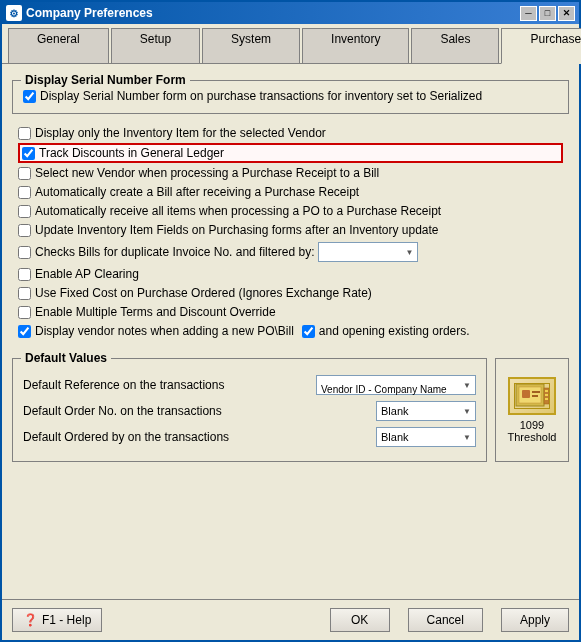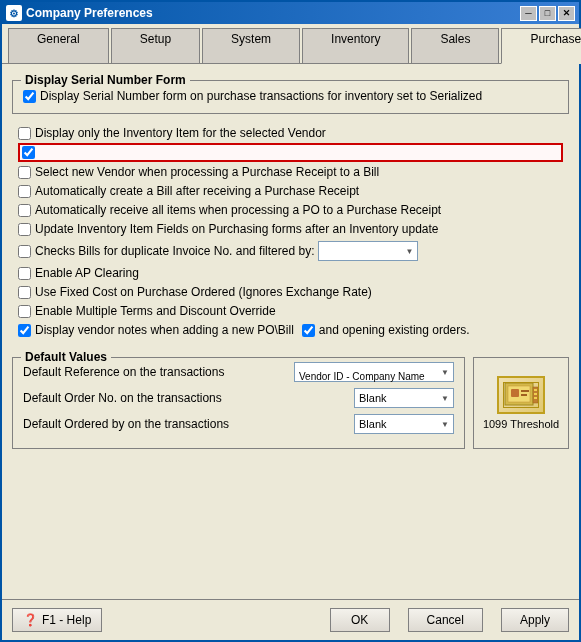--- a/index.html
+++ b/index.html
@@ -15,26 +15,26 @@
     .tab { padding: 3px 28px; border: 1px solid #808080; background: #d4d0c8; cursor: pointer; border-bottom: none; color: #000; }
     .tab.active { background: #ece9d8; border-bottom: 1px solid #ece9d8; margin-bottom: -1px; z-index: 1; }
     .content { flex: 1; padding: 8px 10px; display: flex; flex-direction: column; gap: 6px; overflow: hidden; }
     .group-box { border: 1px solid #808080; background: #ece9d8; padding: 6px 10px 8px; position: relative; margin-top: 8px; }
     .group-box-title { position: absolute; top: -8px; left: 8px; background: #ece9d8; padding: 0 4px; font-weight: bold; }
     .checkbox-row { display: flex; align-items: center; gap: 4px; padding: 2px 0; }
     .checkbox-row input[type="checkbox"] { width: 13px; height: 13px; cursor: pointer; }
     .highlight-row { border: 2px solid #cc0000; background: #fff8f8; padding: 1px 2px; display: flex; align-items: center; gap: 4px; }
     .main-options { padding: 4px 6px; display: flex; flex-direction: column; gap: 1px; }
     .bottom-section { display: flex; gap: 8px; }
-    .default-values { border: 1px solid #808080; flex: 1; padding: 4px 10px 8px; position: relative; margin-top: 8px; }
+    .default-values { border: 1px solid #808080; flex: 1; padding: 16px 10px 8px; position: relative; margin-top: 8px; }
     .default-values-title { position: absolute; top: -8px; left: 8px; background: #ece9d8; padding: 0 4px; font-weight: bold; }
     .field-row { display: flex; align-items: center; gap: 20px; margin-bottom: 6px; }
     .field-label { flex: 0 0 auto; color: #000; }
     .select-arrow { font-size: 8px; color: #555; }
-    .threshold-box { width: 96px; display: flex; flex-direction: column; align-items: center; justify-content: center; margin-top: 8px; border: 1px solid #808080; padding: 6px; background: #ece9d8; }
+    .threshold-box { width: 74px; display: flex; flex-direction: column; align-items: center; justify-content: center; margin-top: 8px; border: 1px solid #808080; padding: 6px; background: #ece9d8; }
     .threshold-icon { width: 48px; height: 38px; background: linear-gradient(135deg, #f0e0b0, #e0c870); border: 2px solid #c0a020; display: flex; align-items: center; justify-content: center; position: relative; margin-bottom: 4px; }
     .threshold-icon::before { content: ''; position: absolute; top: 4px; left: 4px; right: 4px; bottom: 4px; border: 1px solid #b09010; }
     .threshold-label { font-size: 11px; text-align: center; color: #000; }
     .footer { background: #ece9d8; border-top: 1px solid #808080; padding: 8px 10px; display: flex; align-items: center; }
     .footer-left { display: flex; align-items: center; }
     .footer-right { margin-left: auto; display: flex; gap: 18px; }
     .btn { padding: 4px 18px; border: 1px solid #808080; background: linear-gradient(to bottom, #f4f2ec, #dedad2); cursor: pointer; min-width: 60px; text-align: center; }
     .help-btn { display: flex; align-items: center; gap: 4px; padding: 4px 10px; border: 1px solid #808080; background: linear-gradient(to bottom, #f4f2ec, #dedad2); cursor: pointer; }
     .inline-select { border: 1px solid #7f9db9; background: white; height: 20px; width: 150px; display: inline-flex; align-items: center; justify-content: space-between; padding: 0 4px; cursor: pointer; }
   </style>
@@ -78,20 +78,21 @@
 
     <div class="main-options">
 
       <div class="checkbox-row">
         <input type="checkbox" style="">
         <label>Display only the Inventory Item for the selected Vendor</label>
       </div>
 
       <div class="highlight-row">
         <input type="checkbox" checked="" style="">
+        <label>Track Discounts in General Ledger</label>
       </div>
 
       <div class="checkbox-row">
         <input type="checkbox" style="">
         <label>Select new Vendor when processing a Purchase Receipt to a Bill</label>
       </div>
 
       <div class="checkbox-row">
         <input type="checkbox" style="">
         <label>Automatically create a Bill after receiving a Purchase Receipt</label>

